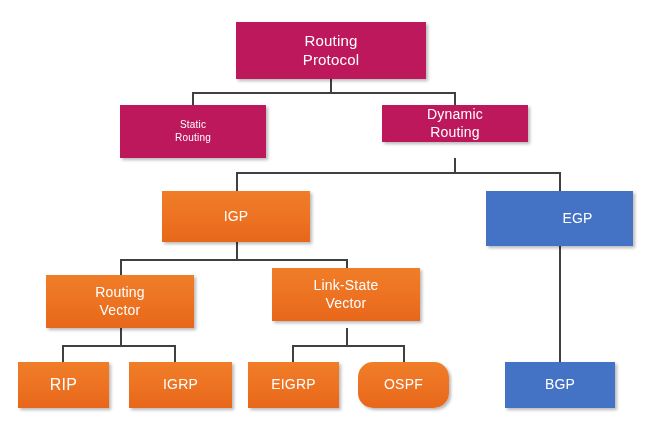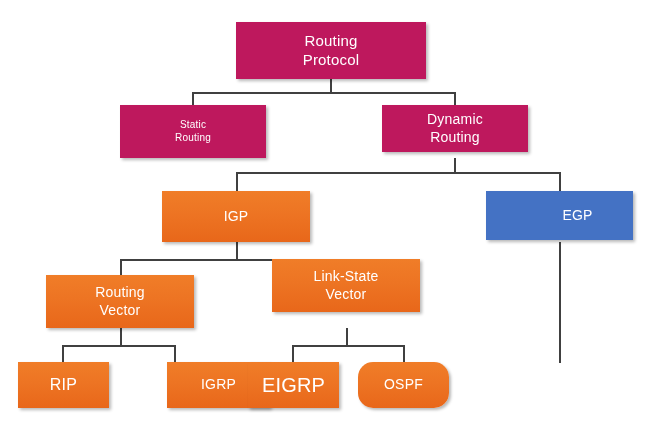--- a/index.html
+++ b/index.html
@@ -77,43 +77,46 @@
     <div class="connector v" style="left: 403px; top: 345px; height: 18px; background: rgb(64, 64, 64);"></div>
     <div class="connector v" style="left: 559px; top: 242px; height: 121px; background: rgb(64, 64, 64);"></div>
     <div class="node gray" style="left: 236px; top: 22px; width: 190px; height: 57px; font-size: 15px;">
       <span class="label">Routing
 Protocol</span>
     </div>
     <div class="node gray" style="left: 120px; top: 105px; width: 146px; height: 53px; font-size: 10px;">
       <span class="label">Static
 Routing</span>
     </div>
-    <div class="node gray" style="left: 382px; top: 105px; width: 146px; height: 47px; font-size: 14px;">
+    <div class="node gray" style="left: 382px; top: 105px; width: 146px; height: 37px; font-size: 14px;">
       <span class="label">Dynamic
 Routing</span>
     </div>
     <div class="node orange" style="left: 162px; top: 191px; width: 148px; height: 51px; font-size: 14px; justify-content: flex-end;">
       <span class="label">IGP</span>
     </div>
-    <div class="node blue" style="left: 486px; top: 191px; width: 147px; height: 49px; font-size: 14px; padding-left: 36px;">
+    <div class="node blue" style="left: 486px; top: 191px; width: 147px; height: 55px; font-size: 14px; padding-left: 36px;">
       <span class="label">EGP</span>
     </div>
     <div class="node orange" style="left: 46px; top: 275px; width: 148px; height: 53px; font-size: 14px;">
       <span class="label">Routing
 Vector</span>
     </div>
-    <div class="node orange" style="left: 272px; top: 259px; width: 148px; height: 53px; font-size: 14px;">
+    <div class="node orange" style="left: 272px; top: 268px; width: 148px; height: 53px; font-size: 14px;">
       <span class="label">Link-State
 Vector</span>
     </div>
     <div class="node orange" style="left: 18px; top: 362px; width: 91px; height: 46px; font-size: 16px;">
       <span class="label">RIP</span>
     </div>
-    <div class="node orange" style="left: 129px; top: 362px; width: 103px; height: 46px; font-size: 14px; margin-left: 38px;">
+    <div class="node orange" style="left: 129px; top: 362px; width: 103px; height: 46px; font-size: 14px;">
       <span class="label">IGRP</span>
     </div>
-    <div class="node orange" style="left: 248px; top: 362px; width: 91px; height: 46px; font-size: 20px;">
+    <div class="node orange" style="left: 248px; top: 362px; width: 91px; height: 46px; font-size: 14px;">
       <span class="label">EIGRP</span>
     </div>
     <div class="node orange" style="left: 358px; top: 362px; width: 91px; height: 46px; font-size: 14px; border-radius: 15px;">
       <span class="label">OSPF</span>
     </div>
+    <div class="node blue" style="left: 505px; top: 362px; width: 110px; height: 46px; font-size: 14px;">
+      <span class="label">BGP</span>
+    </div>
   </div>
 
 </body></html>

